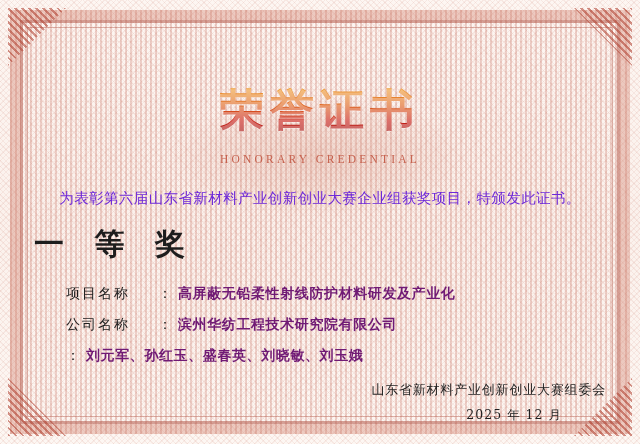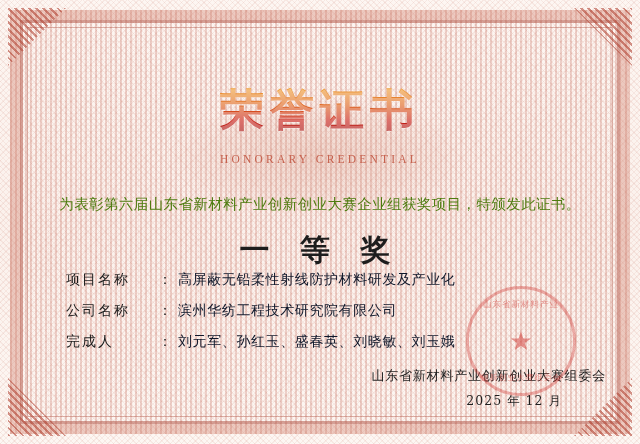--- a/index.html
+++ b/index.html
@@ -147,39 +147,39 @@
   .subtitle {
     margin-top: 21px;
     text-align: center;
     font-family: "Liberation Serif", serif;
     font-size: 11.5px;
     letter-spacing: 3.2px;
     color: #c6624f;
   }
 
   .body-line {
-    margin-top: 30px;
+    margin-top: 24px;
     text-align: center;
     font-family: "DejaVu Serif", serif;
     font-size: 14.5px;
-    color: #4d7c0f;
+    color: #6d28d9;
     letter-spacing: 0.4px;
   }
 
   .award {
     margin-top: 16px;
-    text-align: center;
     font-family: "DejaVu Serif", serif;
     font-size: 30px;
     font-weight: bold;
     letter-spacing: 10px;
     color: #1d1d1d;
   }
 
   .fields {
+    margin-top: 20px;
     padding-left: 32px;
   }
   .field-row {
     display: flex;
     align-items: baseline;
     margin-bottom: 13px;
     font-family: "DejaVu Serif", serif;
     font-size: 14px;
     color: #222222;
   }
@@ -190,21 +190,22 @@
     color: #1c1c1c;
   }
   .field-colon {
     flex: none;
     margin-right: 6px;
     color: #1c1c1c;
   }
   .field-value {
     flex: 1;
     letter-spacing: 0.6px;
-    color: #0f172a;
+    color: #701a75;
+    font-weight: bold;
   }
 
   .signature {
     margin-top: 16px;
     text-align: right;
   }
   .sign-org {
     font-family: "DejaVu Serif", serif;
     font-size: 13px;
     color: #1f1f1f;
@@ -290,33 +291,27 @@
         <span class="field-value">高屏蔽无铅柔性射线防护材料研发及产业化</span>
       </div>
 
       <div class="field-row">
         <span class="field-label">公司名称</span>
         <span class="field-colon">：</span>
         <span class="field-value">滨州华纺工程技术研究院有限公司</span>
       </div>
 
       <div class="field-row">
-        <span class="field-label">完成人</span>
         <span class="field-colon">：</span>
         <span class="field-value">刘元军、孙红玉、盛春英、刘晓敏、刘玉娥</span>
       </div>
 
     </div>
 
     <div class="signature">
       <div class="sign-org">山东省新材料产业创新创业大赛组委会</div>
       <div class="sign-date">2025 年 12 月</div>
     </div>
 
   </div>
 
-  <div class="seal">
-    <div class="seal-text">山东省新材料产业</div>
-    <div class="seal-star">★</div>
-    <div class="seal-text bottom">创新创业大赛组委会</div>
-  </div>
 
 </div>
 
 </body></html>

